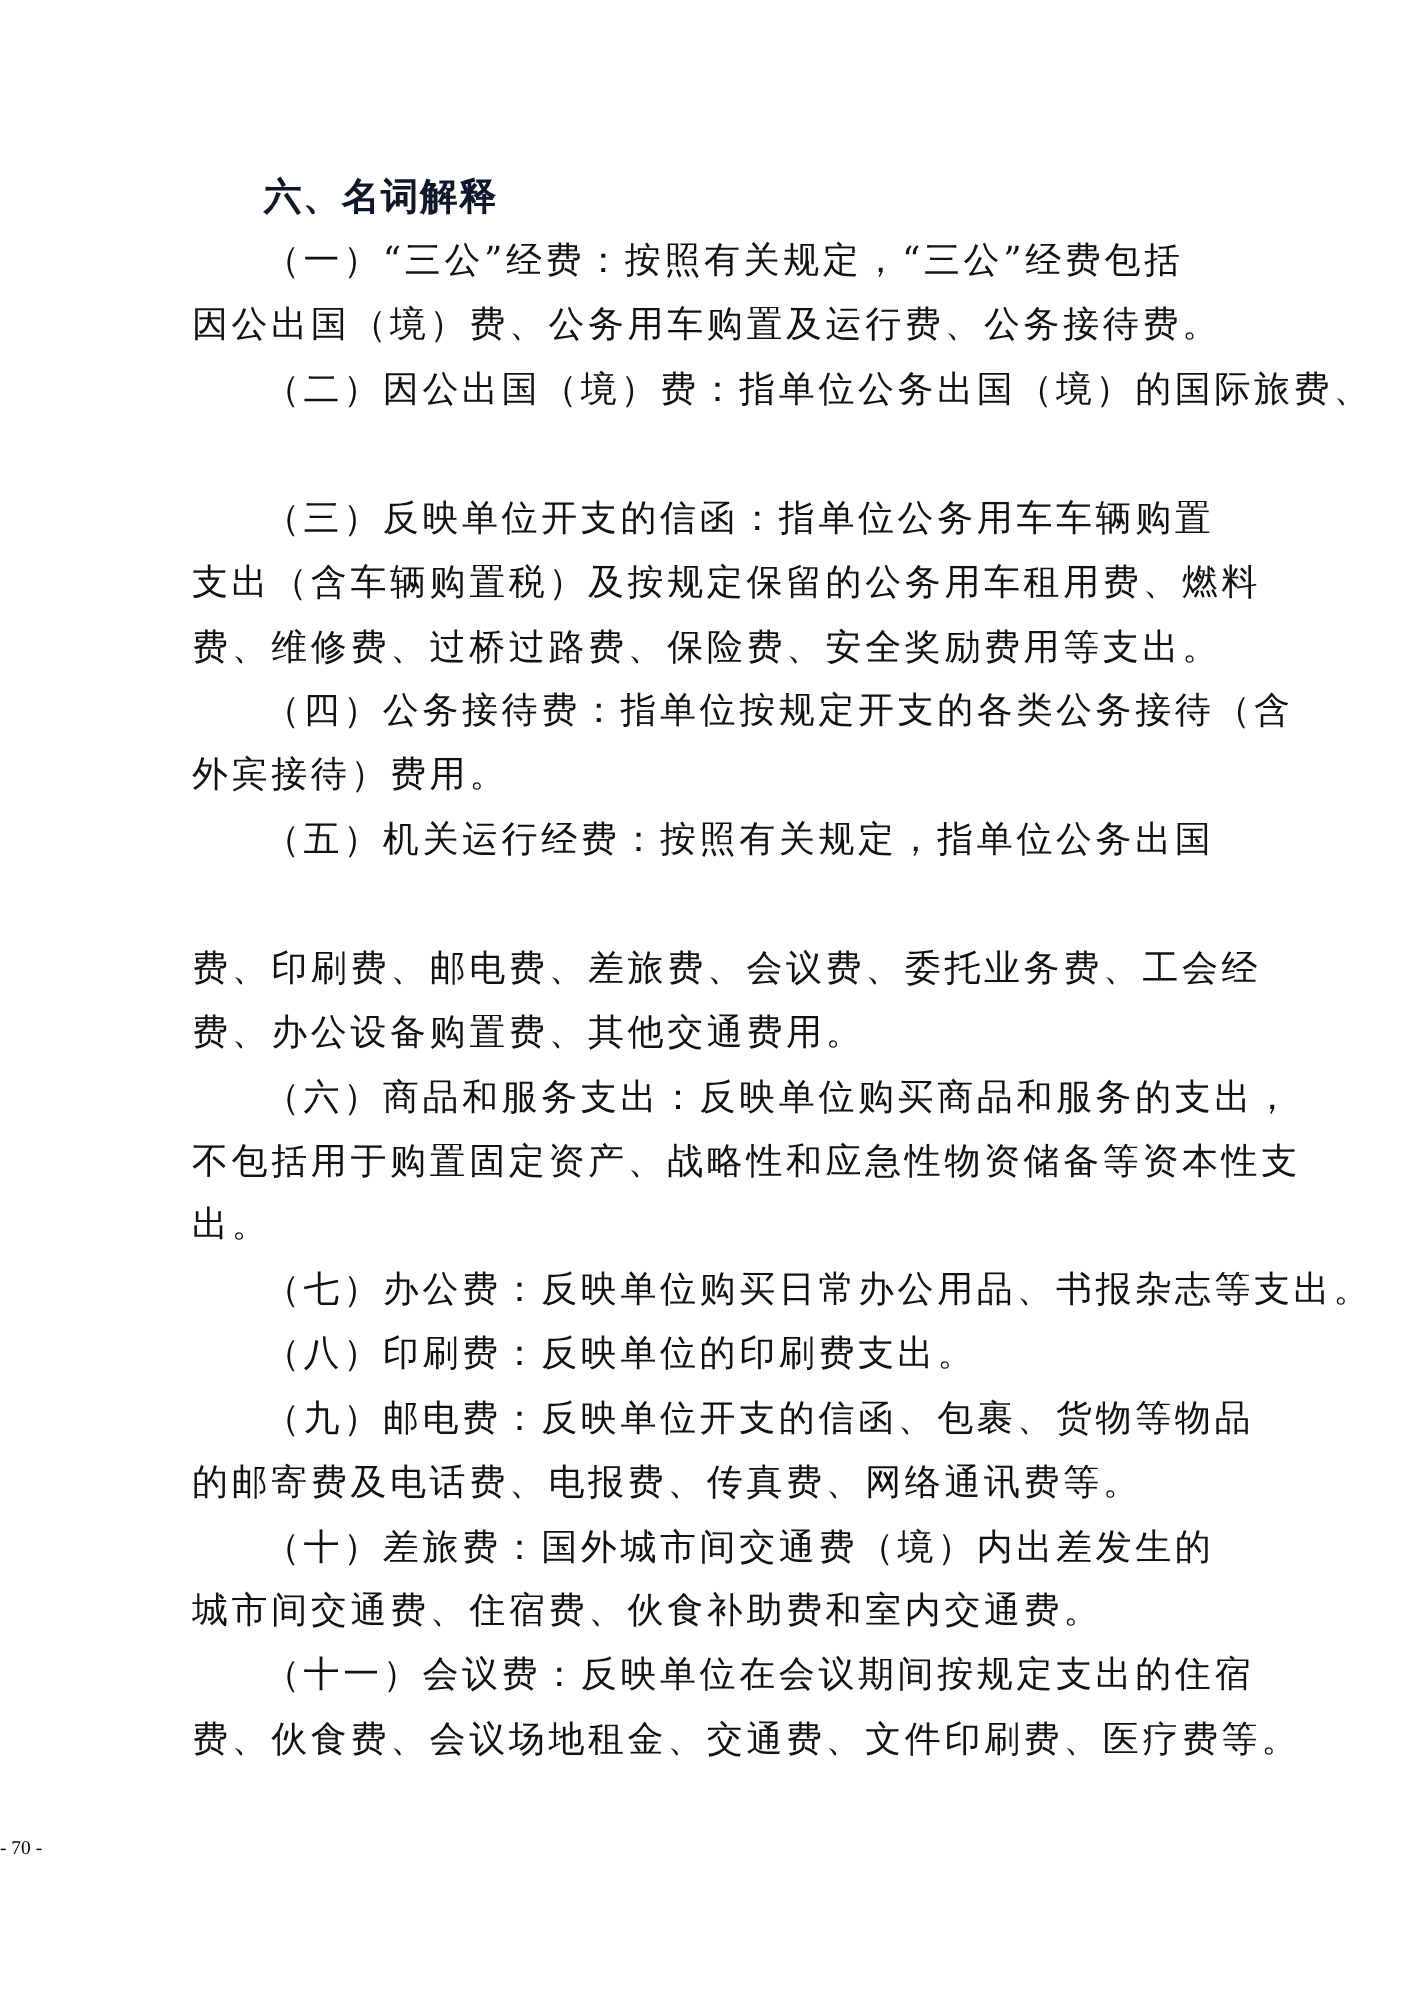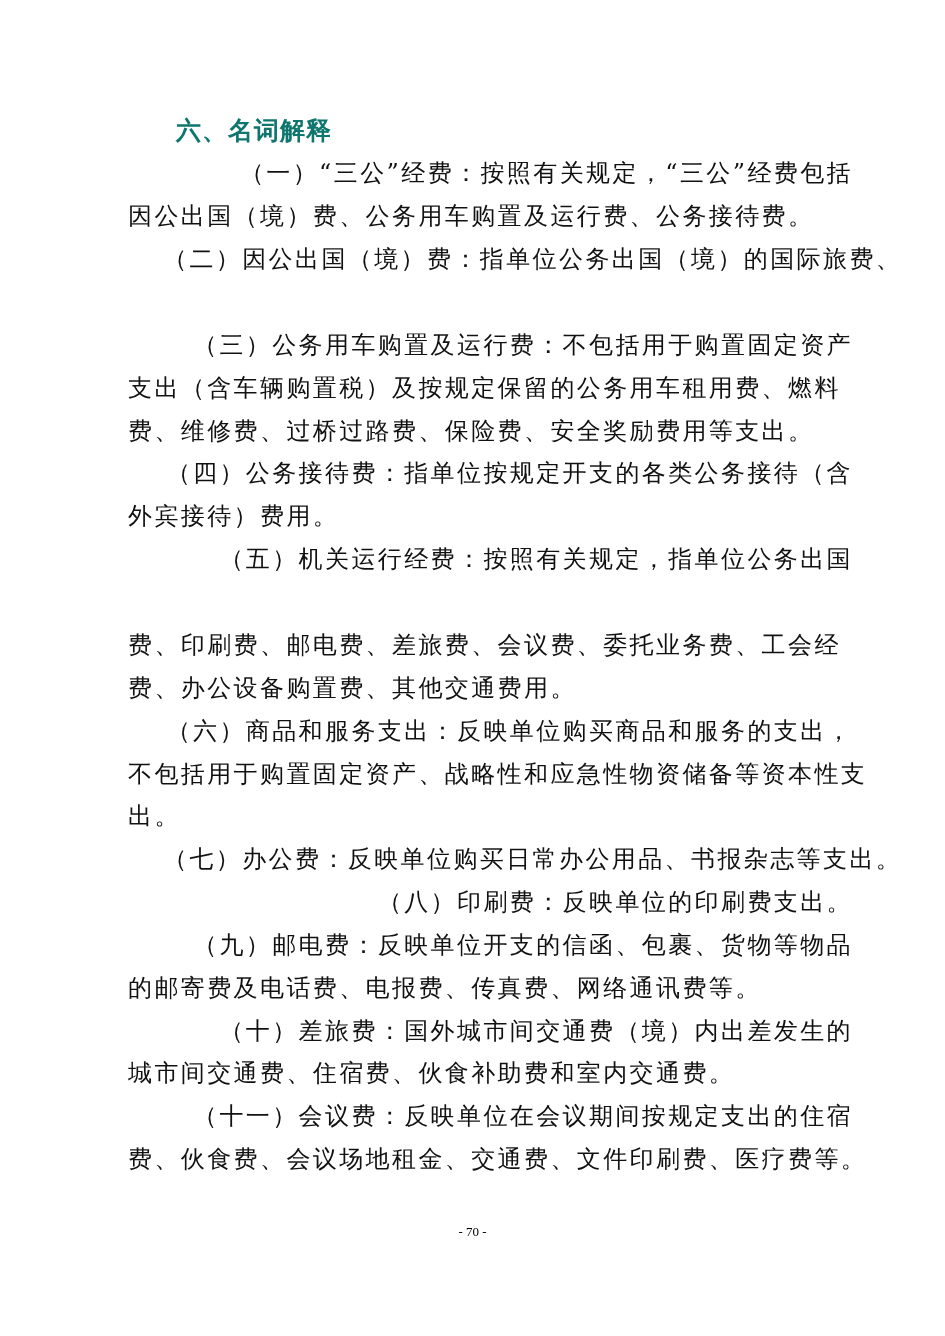--- a/index.html
+++ b/index.html
@@ -1,43 +1,43 @@
 <!DOCTYPE html>
 <html><head>
   <meta charset="utf-8">
   <style>
     html, body { margin: 0; padding: 0; background: #ffffff; }
     body { width: 945px; height: 1336px; position: relative; overflow: hidden; }
     .page { position: absolute; left: 0; top: 0; width: 945px; height: 1336px; background: #fff; }
     .title {
       position: absolute; left: 176px; top: 114px;
       font-family: "DejaVu Sans", sans-serif; font-weight: bold;
-      font-size: 25px; color: #0f766e; letter-spacing: 1px; white-space: nowrap;
+      font-size: 25px; color: #0f172a; letter-spacing: 1px; white-space: nowrap;
     }
     .line {
       position: absolute; left: 128px; width: 690px;
       font-family: "DejaVu Serif", serif; font-size: 24px; color: #111;
       white-space: nowrap; letter-spacing: 2.4px; line-height: 30px;
     }
-    .line.indent { left: 163px; text-align: right; }
+    .line.indent { left: 176px; }
     .pagenum {
-      position: absolute; left: 0; width: 945px; top: 1224px; text-align: center;
+      position: absolute; left: 0; width: 945px; top: 1224px; 
       font-family: "Liberation Serif", serif; font-size: 13px; color: #000;
     }
   </style>
 </head>
 <body>
 
 <div class="page">
   <div class="title">六、名词解释</div>
 
   <div class="line indent" style="top:158px">（一）“三公”经费：按照有关规定，“三公”经费包括</div>
   <div class="line" style="top:201px">因公出国（境）费、公务用车购置及运行费、公务接待费。</div>
   <div class="line indent" style="top:244px">（二）因公出国（境）费：指单位公务出国（境）的国际旅费、</div>
-  <div class="line indent" style="top:330px">（三）公务用车购置及运行费：不包括用于购置固定资产</div>
+  <div class="line indent" style="top:330px">（三）反映单位开支的信函：指单位公务用车车辆购置</div>
   <div class="line" style="top:373px">支出（含车辆购置税）及按规定保留的公务用车租用费、燃料</div>
   <div class="line" style="top:416px">费、维修费、过桥过路费、保险费、安全奖励费用等支出。</div>
   <div class="line indent" style="top:458px">（四）公务接待费：指单位按规定开支的各类公务接待（含</div>
   <div class="line" style="top:501px">外宾接待）费用。</div>
   <div class="line indent" style="top:544px">（五）机关运行经费：按照有关规定，指单位公务出国</div>
   <div class="line" style="top:630px">费、印刷费、邮电费、差旅费、会议费、委托业务费、工会经</div>
   <div class="line" style="top:673px">费、办公设备购置费、其他交通费用。</div>
   <div class="line indent" style="top:716px">（六）商品和服务支出：反映单位购买商品和服务的支出，</div>
   <div class="line" style="top:759px">不包括用于购置固定资产、战略性和应急性物资储备等资本性支</div>
   <div class="line" style="top:801px">出。</div>

